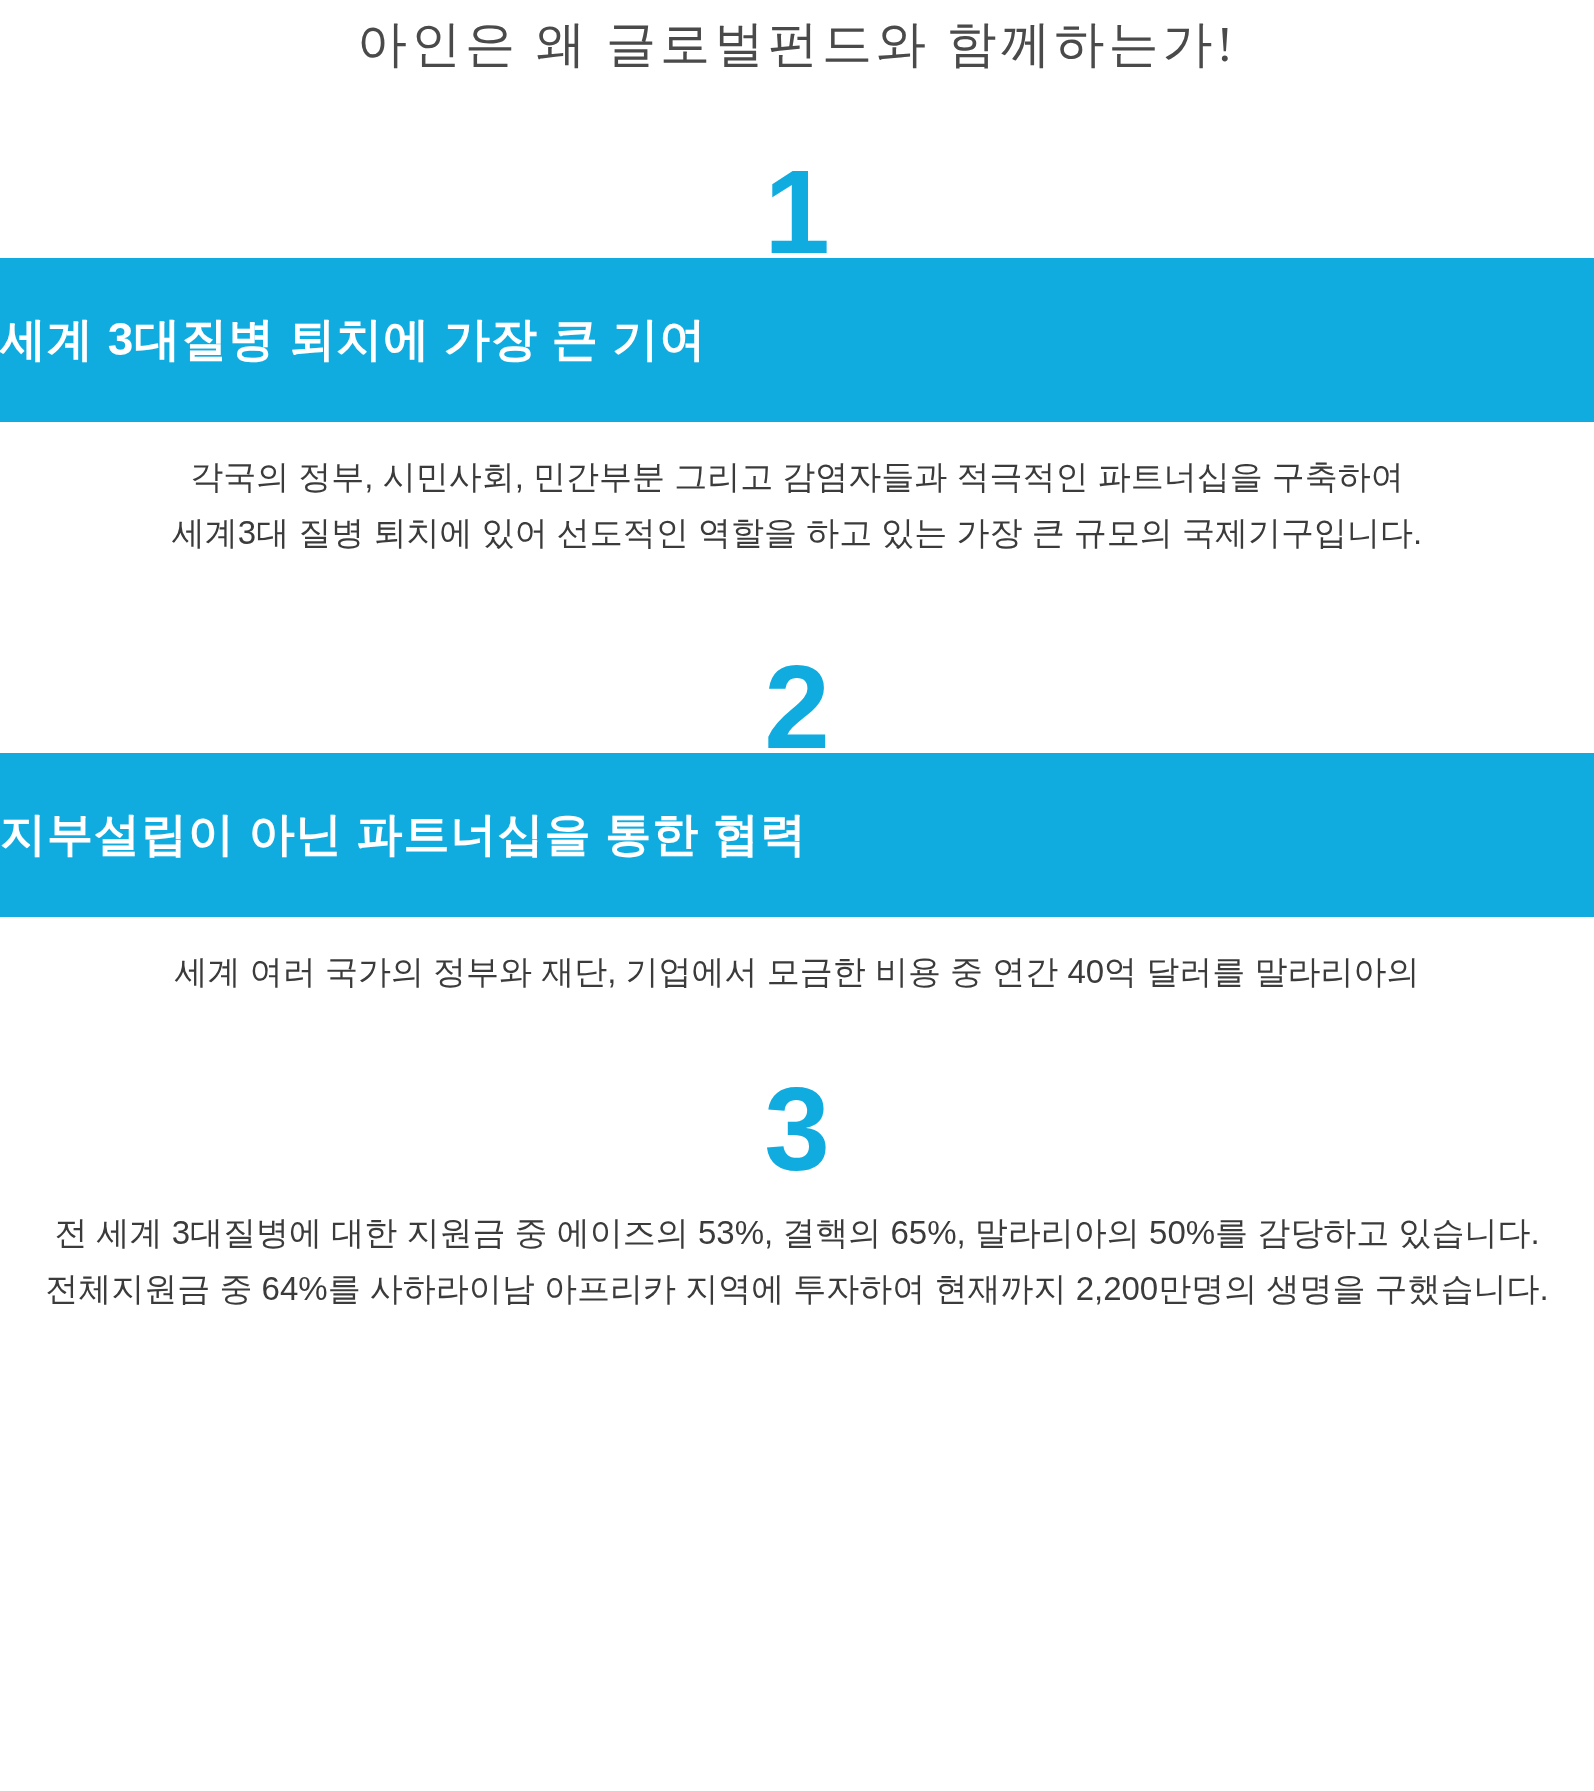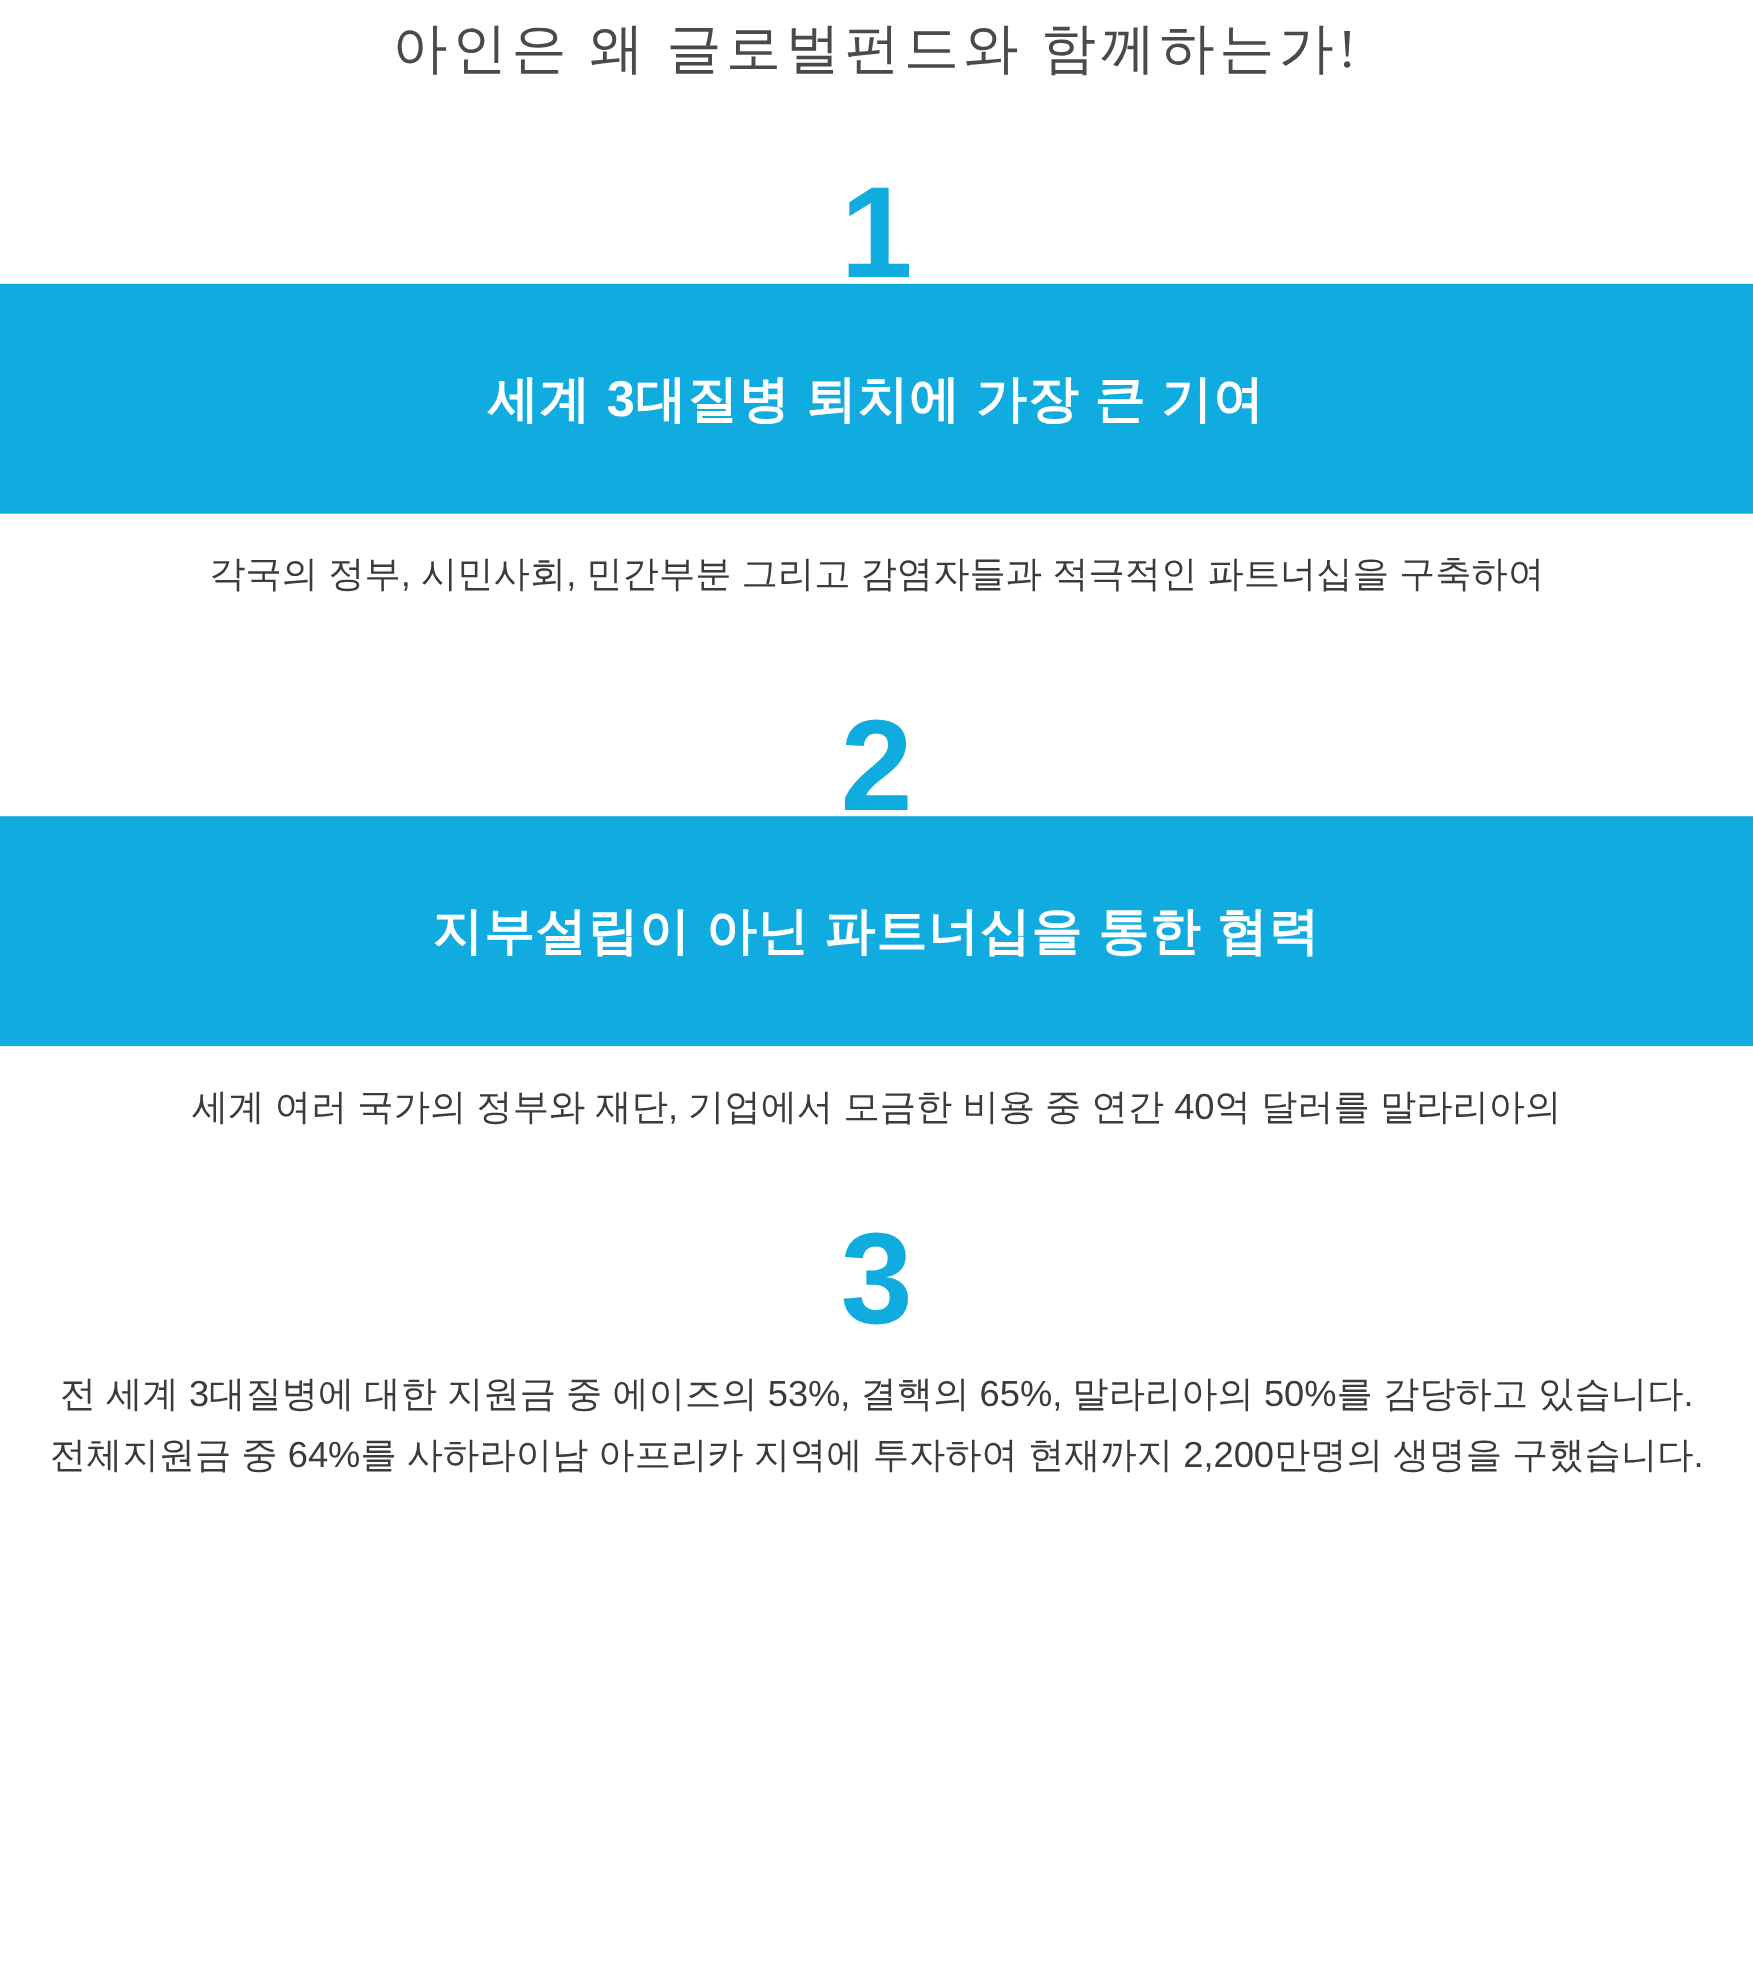--- a/index.html
+++ b/index.html
@@ -35,25 +35,25 @@
     align-items: flex-end;
     justify-content: center;
     font-size: 118px;
     line-height: 0.76;
     font-weight: 800;
     color: var(--accent-blue);
     font-family: "Liberation Sans", "DejaVu Sans", sans-serif;
   }
   .banner {
     width: 100%;
-    height: 209px;
+    height: 164px;
     background: var(--accent-blue);
     display: flex;
     align-items: center;
-    justify-content: center;
+    justify-content: flex-start;
   }
   .banner-heading {
     color: var(--banner-text-color);
     font-size: 46px;
     font-weight: 800;
     letter-spacing: 1px;
     text-align: center;
   }
   .section-body {
     margin-top: 27px;
@@ -74,20 +74,21 @@
 
 <h1 class="page-title">아인은 왜 글로벌펀드와 함께하는가!</h1>
 
 <section class="section" id="section-1">
   <div class="section-number">1</div>
   <div class="banner">
     <h2 class="banner-heading">세계 3대질병 퇴치에 가장 큰 기여</h2>
   </div>
   <p class="section-body">
     <span class="body-line">각국의 정부, 시민사회, 민간부분 그리고 감염자들과 적극적인 파트너십을 구축하여</span>
+    <span class="body-line">세계3대 질병 퇴치에 있어 선도적인 역할을 하고 있는 가장 큰 규모의 국제기구입니다.</span>
   </p>
 </section>
 
 <section class="section" id="section-2">
   <div class="section-number">2</div>
   <div class="banner">
     <h2 class="banner-heading">지부설립이 아닌 파트너십을 통한 협력</h2>
   </div>
   <p class="section-body">
     <span class="body-line">세계 여러 국가의 정부와 재단, 기업에서 모금한 비용 중 연간 40억 달러를 말라리아의</span>

